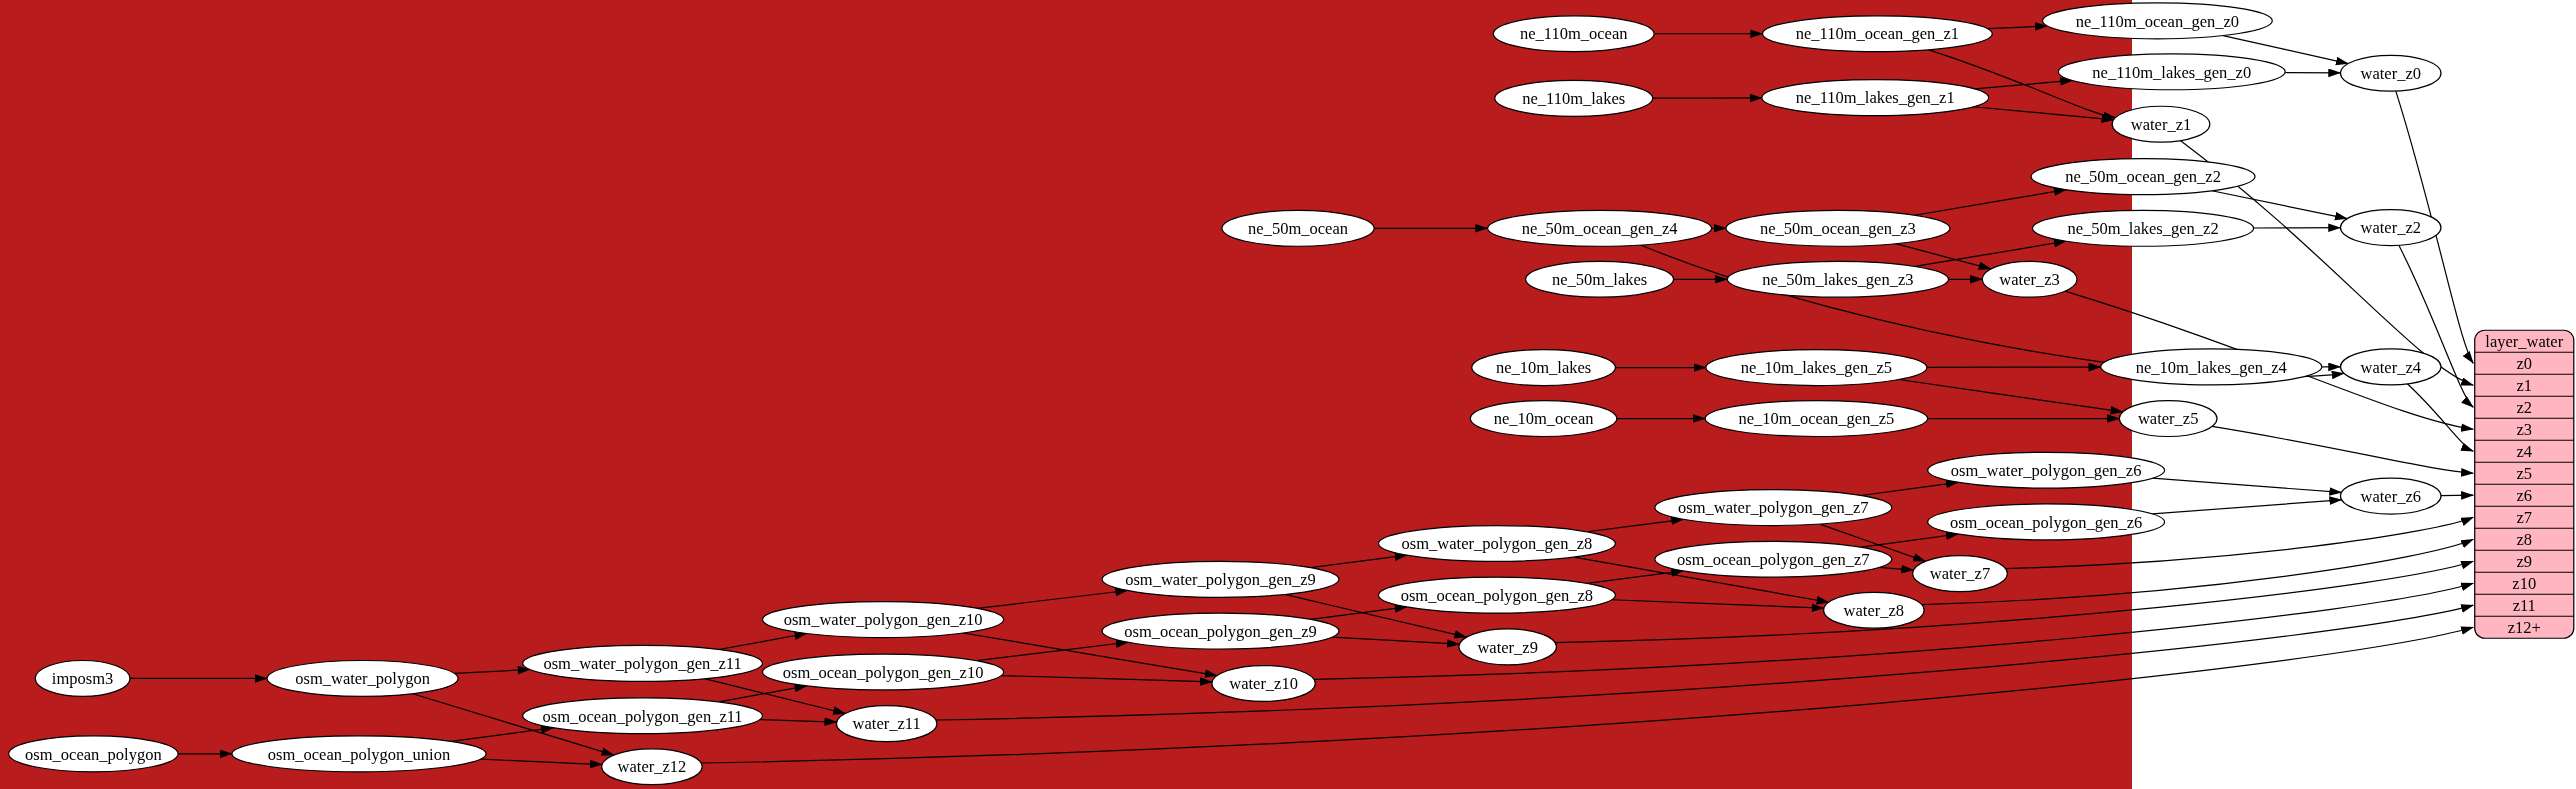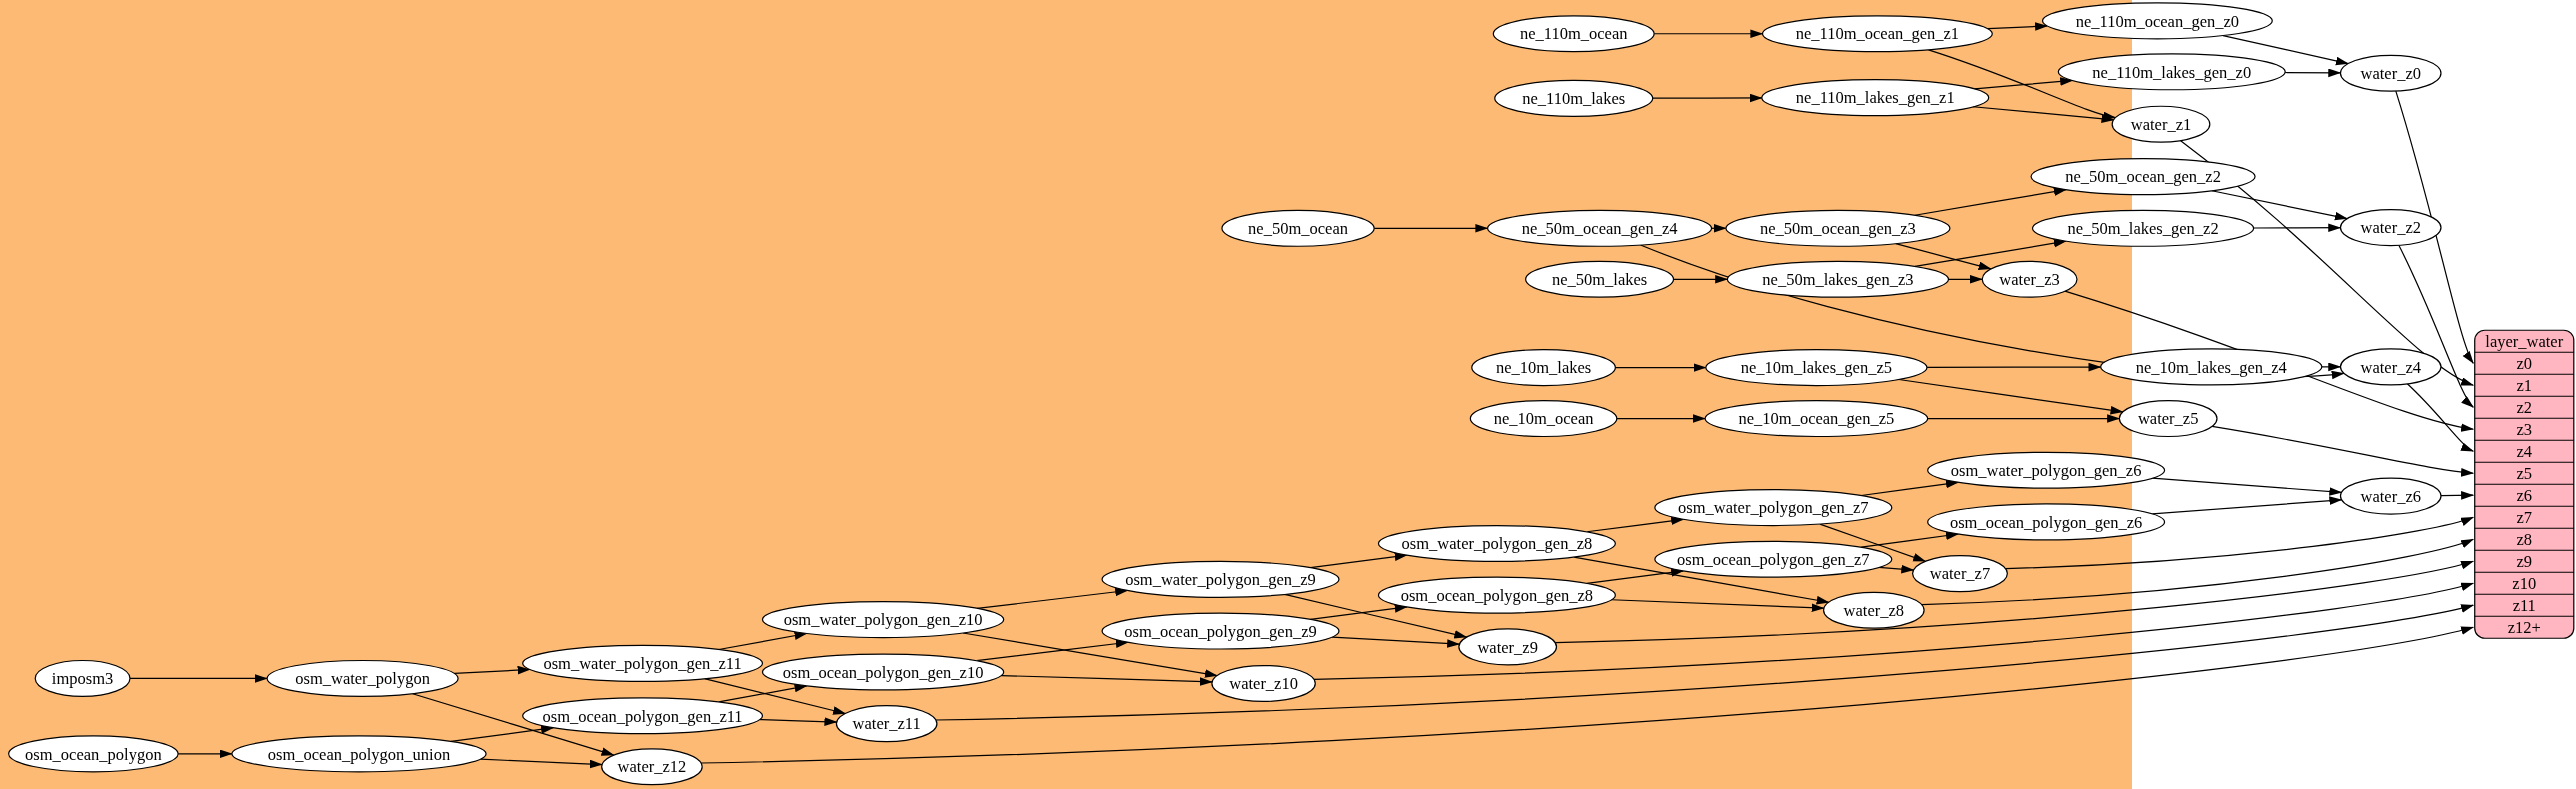--- a/index.html
+++ b/index.html
@@ -7,21 +7,21 @@
     padding: 0;
     background: #ffffff;
     width: 2576px;
     height: 789px;
     overflow: hidden;
   }
   .canvas {
     position: relative;
     width: 2132px;
     height: 789px;
-    background: #fdba74;
+    background: #b91c1c;
   }
   svg {
     display: block;
     font-family: "Liberation Serif", "DejaVu Serif", serif;
   }
   .edge {
     fill: none;
     stroke: #000000;
     stroke-width: 1.7;
   }

